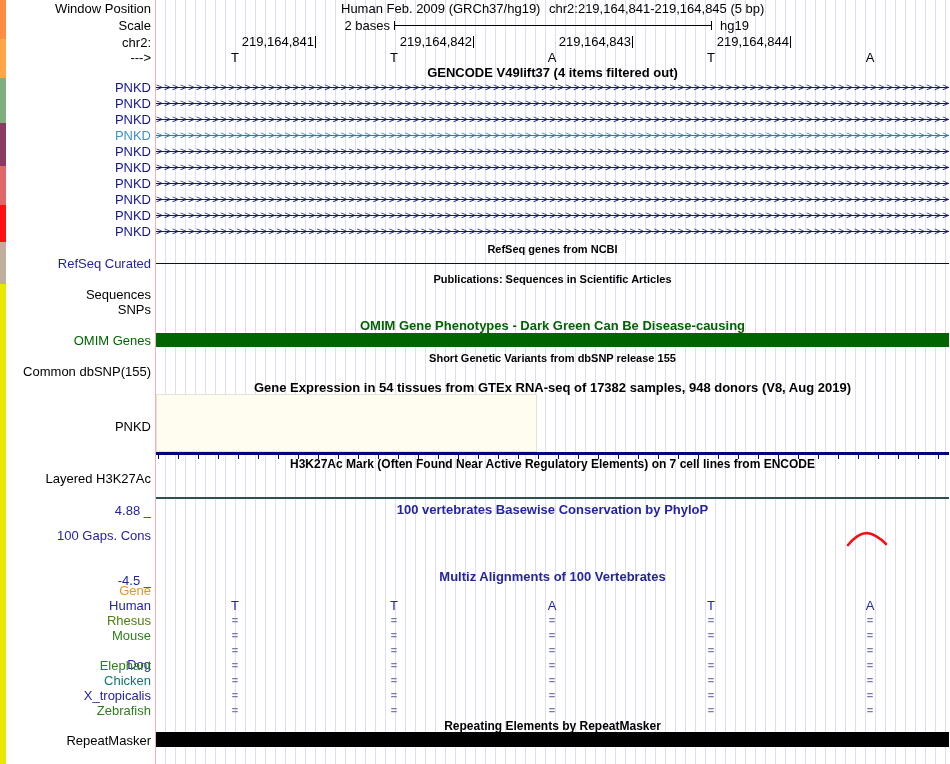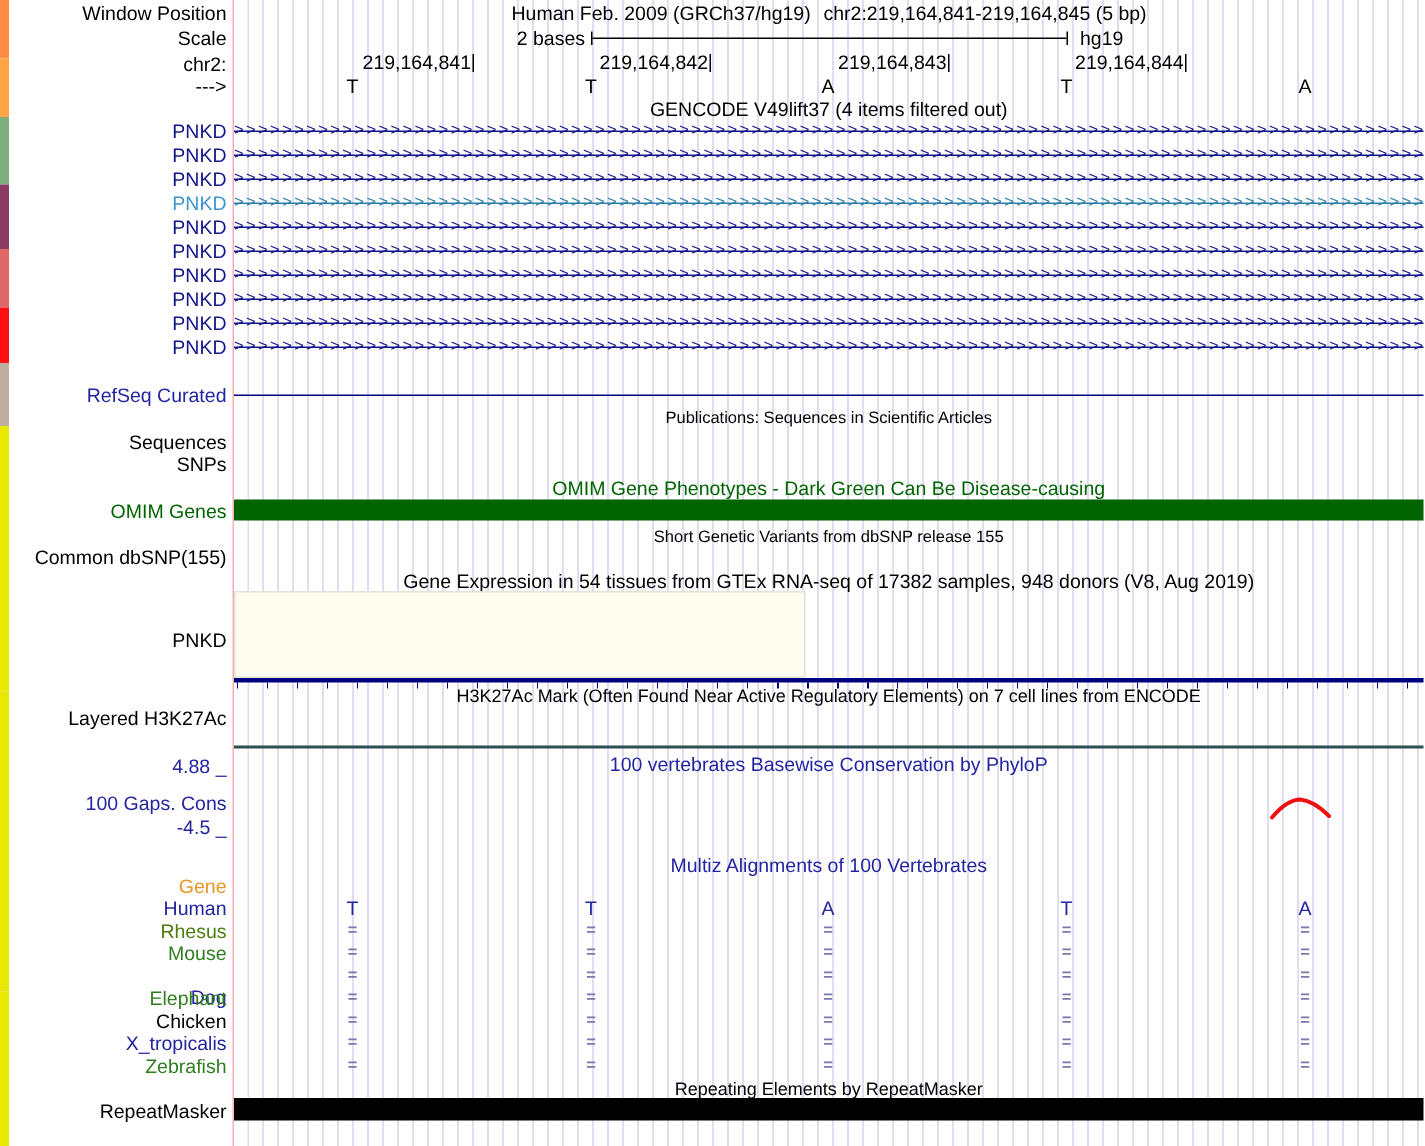--- a/index.html
+++ b/index.html
@@ -5,21 +5,21 @@
   html,body{margin:0;padding:0;background:#fff;}
   #view{position:relative;width:950px;height:764px;overflow:hidden;background:#fff;
         font-family:"Liberation Sans",sans-serif;color:#000;}
   .grid{position:absolute;left:165px;top:0;width:785px;height:764px;
         background:repeating-linear-gradient(to right,var(--grid-line) 0 1px,transparent 1px 10px);}
   .pinkline{position:absolute;left:155px;top:0;width:1px;height:764px;background:var(--cursor-pink);}
   .lbl{position:absolute;left:0;width:151px;text-align:right;font-size:13px;line-height:15px;
        white-space:nowrap;color:#000;}
   .abs{position:absolute;font-size:13px;line-height:15px;white-space:nowrap;}
   .ctitle{position:absolute;left:156px;width:793px;text-align:center;white-space:nowrap;
-          font-size:13px;line-height:14px;}
+          font-size:13px;line-height:14px;font-weight:bold;}
   .small{font-size:11px;}
   .t12{font-size:12px;}
   .navy{color:var(--track-label-navy);}
   .green{color:var(--omim-green);}
   .coord{position:absolute;font-size:13px;line-height:12px;height:12px;text-align:right;
          border-right:1px solid #000;padding-right:1px;white-space:nowrap;}
   .base{position:absolute;width:16px;text-align:center;font-size:13px;line-height:15px;}
   .navybase{color:var(--track-label-navy);}
   .eq{position:absolute;width:16px;text-align:center;font-size:11px;line-height:13px;
       font-weight:bold;color:var(--align-mark);}
@@ -49,20 +49,21 @@
   <div class="lbl" style="top:18px">Scale</div>
   <div class="abs" style="left:290px;top:18px;width:100px;text-align:right">2 bases</div>
   <div class="scalebar"></div>
   <div class="abs" style="left:720px;top:18px">hg19</div>
 
   <div class="lbl" style="top:35px">chr2:</div>
   <div class="lbl" style="top:50px">---&gt;</div>
 
   <div class="ctitle" style="top:66px">GENCODE V49lift37 (4 items filtered out)</div>
 
+  <div class="ctitle small" style="top:242px">RefSeq genes from NCBI</div>
   <div class="lbl navy" style="top:256px">RefSeq Curated</div>
   <div class="hline" style="top:263px;height:1px;background:var(--refseq-line-navy)"></div>
 
   <div class="ctitle small" style="top:272px">Publications: Sequences in Scientific Articles</div>
   <div class="lbl" style="top:287px">Sequences</div>
   <div class="lbl" style="top:302px">SNPs</div>
 
   <div class="ctitle green" style="top:319px">OMIM Gene Phenotypes - Dark Green Can Be Disease-causing</div>
   <div class="lbl green" style="top:333px">OMIM Genes</div>
   <div class="hline" style="top:333px;height:14px;background:var(--omim-green)"></div>
@@ -79,21 +80,21 @@
   <div class="ctitle t12" style="top:457px">H3K27Ac Mark (Often Found Near Active Regulatory Elements) on 7 cell lines from ENCODE</div>
   <div class="lbl" style="top:471px">Layered H3K27Ac</div>
   <div class="hline" style="top:497px;height:2px;background:var(--h3k27ac-line-teal)"></div>
 
   <div class="lbl navy" style="top:503px">4.88 _</div>
   <div class="ctitle navy" style="top:503px">100 vertebrates Basewise Conservation by PhyloP</div>
   <div class="lbl navy" style="top:528px">100 Gaps. Cons</div>
   <svg style="position:absolute;left:846px;top:531px" width="42" height="16">
     <path d="M2 14 Q12 2 21 2 Q30 3 40 13" fill="none" stroke="var(--phylop-red)" stroke-width="2.6" stroke-linecap="round"></path>
   </svg>
-  <div class="lbl navy" style="top:544px">-4.5 _</div>
+  <div class="lbl navy" style="top:573px">-4.5 _</div>
 
   <div class="ctitle navy" style="top:570px">Multiz Alignments of 100 Vertebrates</div>
 
   <div class="ctitle t12" style="top:719px">Repeating Elements by RepeatMasker</div>
   <div class="lbl" style="top:733px">RepeatMasker</div>
   <div class="hline" style="top:732px;height:15px;background:var(--repeat-black)"></div>
 <div class="coord" style="left: 199px; top: 36px; width: 115px;">219,164,841</div>
     <div class="coord" style="left: 357px; top: 36px; width: 115px;">219,164,842</div>
     <div class="coord" style="left: 516px; top: 36px; width: 115px;">219,164,843</div>
     <div class="coord" style="left: 674px; top: 36px; width: 115px;">219,164,844</div>
@@ -164,21 +165,21 @@
     <div class="eq" style="left: 386px; top: 644px;">=</div>
     <div class="eq" style="left: 544px; top: 644px;">=</div>
     <div class="eq" style="left: 703px; top: 644px;">=</div>
     <div class="eq" style="left: 862px; top: 644px;">=</div>
     <div class="lbl" style="top: 658px; color: rgb(46, 125, 30);">Elephant</div>
     <div class="eq" style="left: 227px; top: 659px;">=</div>
     <div class="eq" style="left: 386px; top: 659px;">=</div>
     <div class="eq" style="left: 544px; top: 659px;">=</div>
     <div class="eq" style="left: 703px; top: 659px;">=</div>
     <div class="eq" style="left: 862px; top: 659px;">=</div>
-    <div class="lbl" style="top: 673px; color: #000000;">Chicken</div>
+    <div class="lbl" style="top: 673px; color: #0f766e;">Chicken</div>
     <div class="eq" style="left: 227px; top: 674px;">=</div>
     <div class="eq" style="left: 386px; top: 674px;">=</div>
     <div class="eq" style="left: 544px; top: 674px;">=</div>
     <div class="eq" style="left: 703px; top: 674px;">=</div>
     <div class="eq" style="left: 862px; top: 674px;">=</div>
     <div class="lbl" style="top: 688px; color: rgb(36, 36, 160);">X_tropicalis</div>
     <div class="eq" style="left: 227px; top: 689px;">=</div>
     <div class="eq" style="left: 386px; top: 689px;">=</div>
     <div class="eq" style="left: 544px; top: 689px;">=</div>
     <div class="eq" style="left: 703px; top: 689px;">=</div>

